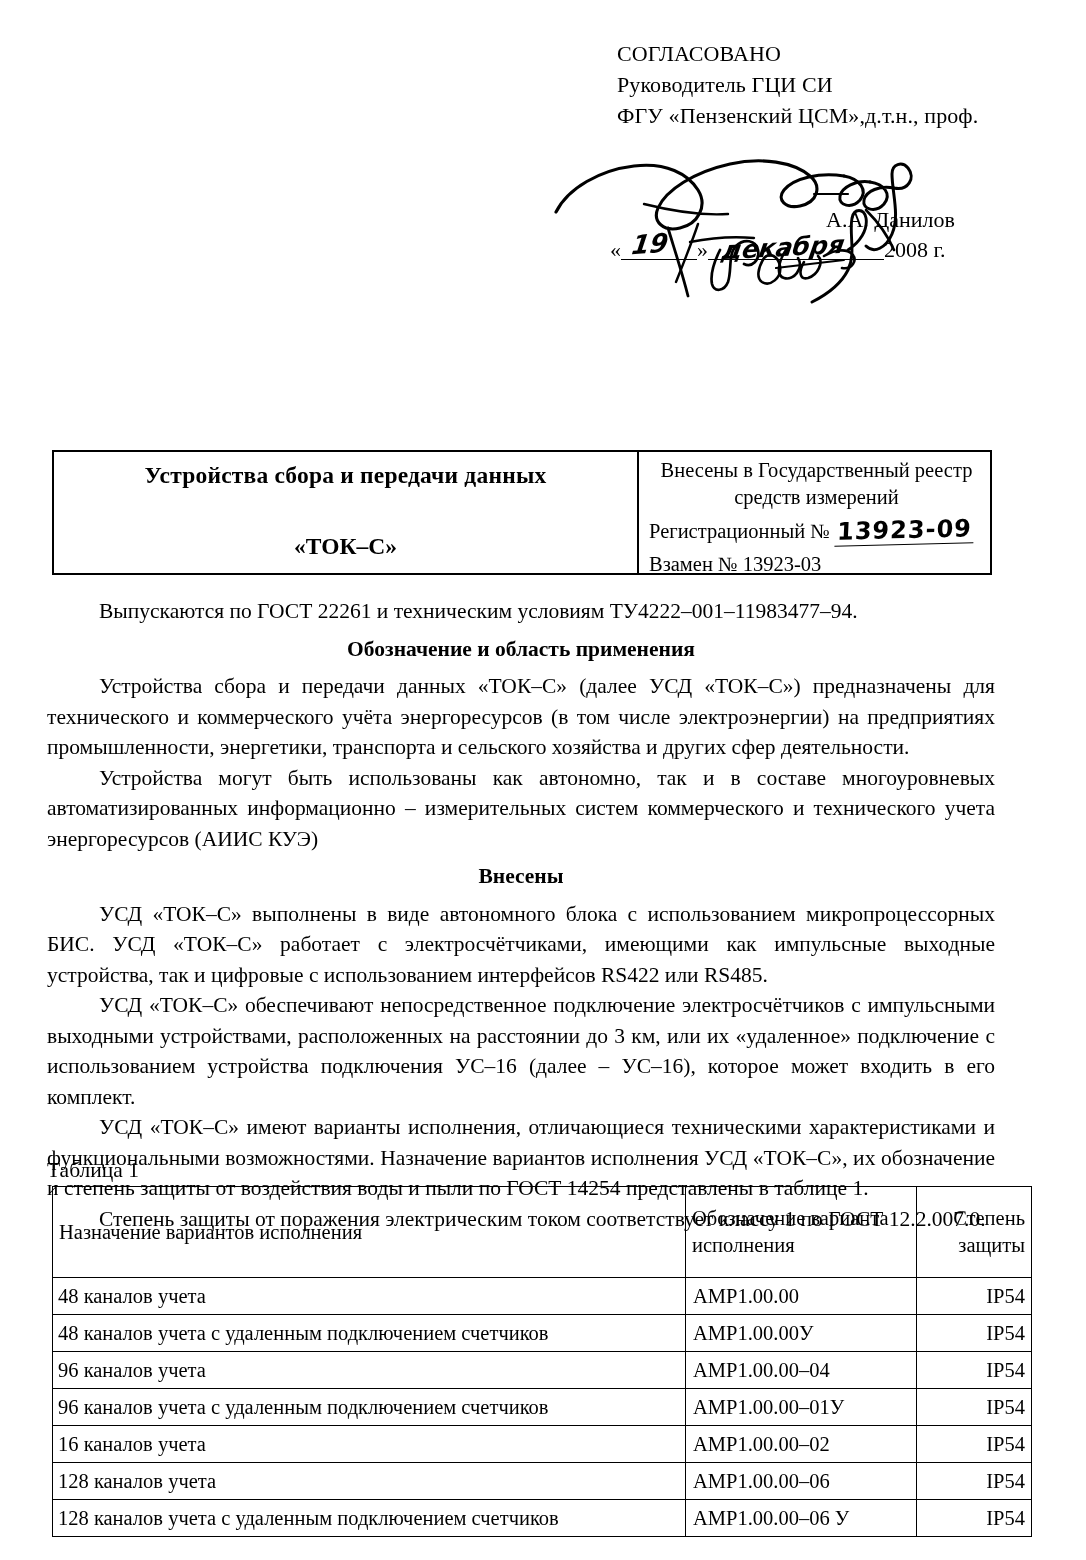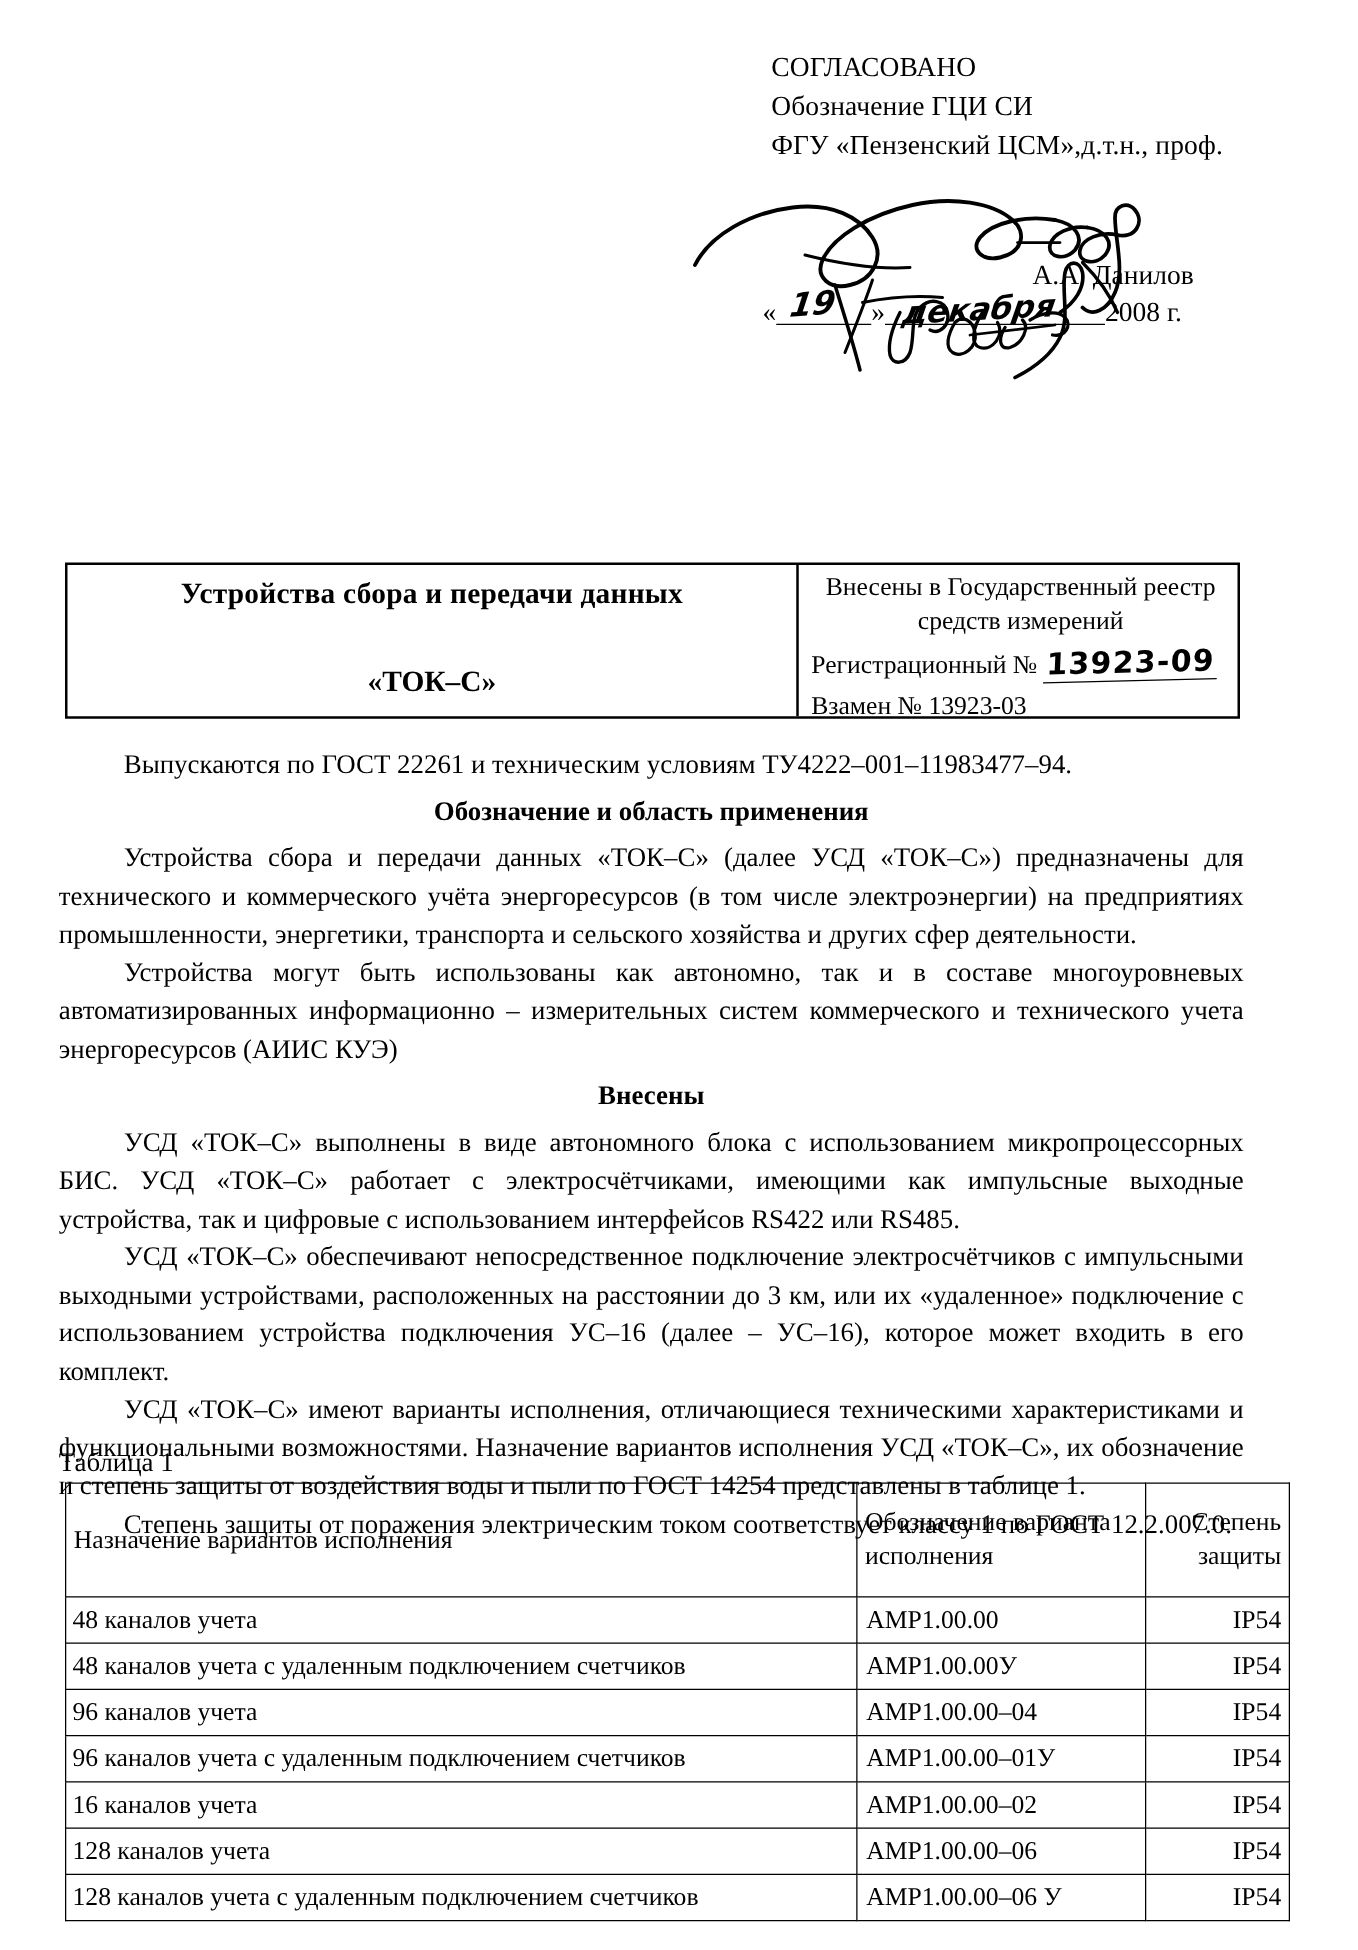--- a/index.html
+++ b/index.html
@@ -192,21 +192,21 @@
   table.t1 tbody td.c-name { padding-left: 5px; }
   table.t1 tbody td.c-desig { padding-left: 7px; }
 </style>
 </head>
 <body>
 
 <div class="page">
 
   <div class="approval">
     <div>СОГЛАСОВАНО</div>
-    <div>Обозначение ГЦИ СИ</div>
+    <div>Руководитель ГЦИ СИ</div>
     <div>ФГУ «Пензенский ЦСМ»,д.т.н., проф.</div>
   </div>
 
   <div class="sign-area">
     <svg class="sign-svg" viewBox="0 0 480 160">
       <g fill="none" stroke="#000" stroke-linecap="round" stroke-linejoin="round">
         <path d="M8 62 C20 38 52 20 86 16 C118 12 140 24 150 40 C160 56 150 74 132 78
                  C116 82 104 72 110 58 C118 40 146 22 182 14 C214 7 246 12 262 26
                  C274 36 270 52 252 56 C238 59 228 50 236 40 C246 28 272 22 296 26" stroke-width="3.1"></path>
         <path d="M296 26 C312 29 320 40 312 50 C304 59 290 56 292 46 C294 37 308 30 322 32" stroke-width="3"></path>

